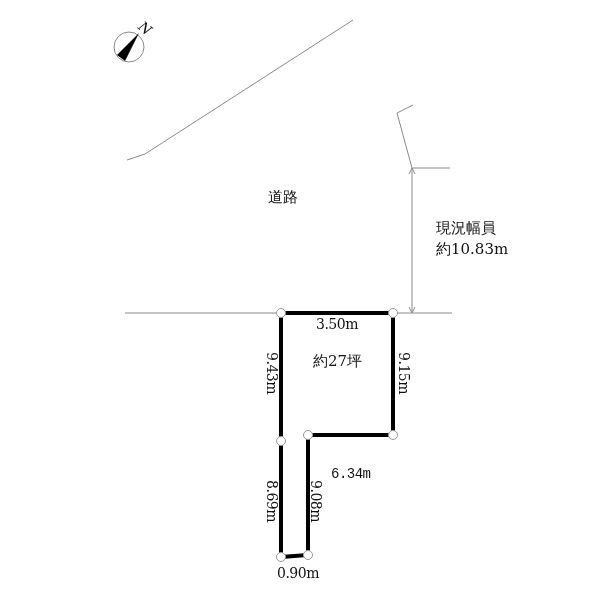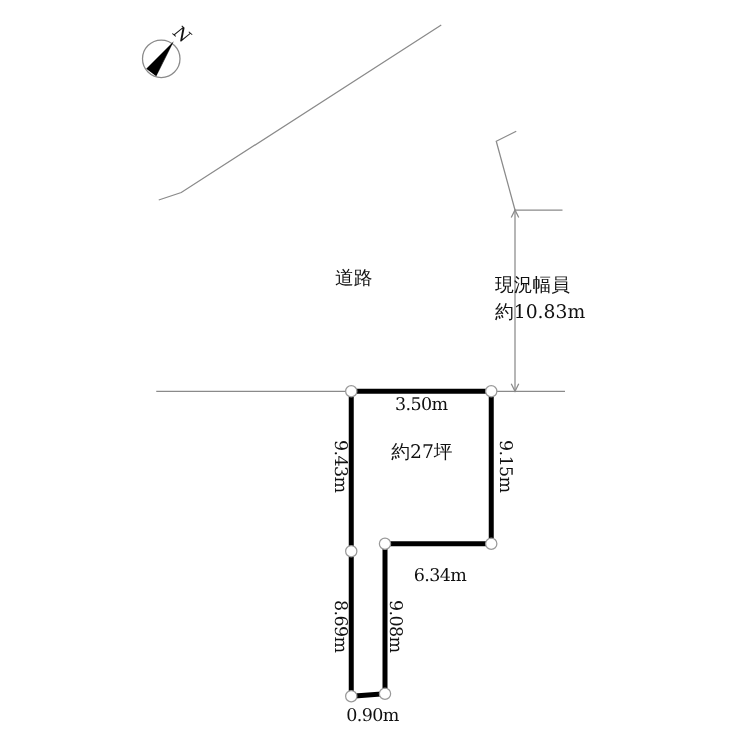--- a/index.html
+++ b/index.html
@@ -42,34 +42,34 @@
 
   <g>
     <circle cx="129" cy="47" r="15" fill="none" stroke="#8a8a8a" stroke-width="1"></circle>
     <polygon points="139,33 125,61 117,55" fill="#000000"></polygon>
     <polygon points="139,33 125,61 130,50" fill="#555555"></polygon>
   </g>
 </svg>
 
 <span class="lbl north-n" style="left:139px; top:21px; transform: rotate(40deg);">N</span>
 
-<span class="lbl big" style="left:268px; top:215px;">道路</span>
+<span class="lbl big" style="left:268px; top:190px;">道路</span>
 
-<div class="lbl big" style="left:396px; top:218px; line-height:21px;">
+<div class="lbl big" style="left:436px; top:218px; line-height:21px;">
   <div>現況幅員</div>
   <div>約10.83m</div>
 </div>
 
 <span class="lbl big" style="left:313px; top:354px;">約27坪</span>
 
 <span class="lbl dim" style="left:316px; top:317px;">3.50m</span>
 
 <span class="lbl dim rot" style="left:383px; top:366px;">9.15m</span>
 
 <span class="lbl dim rot" style="left:251px; top:366px;">9.43m</span>
 
-<span class="lbl dim" style="left:331px; top:454px;">6.34m</span>
+<span class="lbl dim" style="left:331px; top:467px;font-family:Liberation Mono, monospace;">6.34m</span>
 
 <span class="lbl dim rot" style="left:251px; top:494px;">8.69m</span>
 
 <span class="lbl dim rot" style="left:295px; top:494px;">9.08m</span>
 
 <span class="lbl dim" style="left:277px; top:566px;">0.90m</span>
 
 </body></html>

